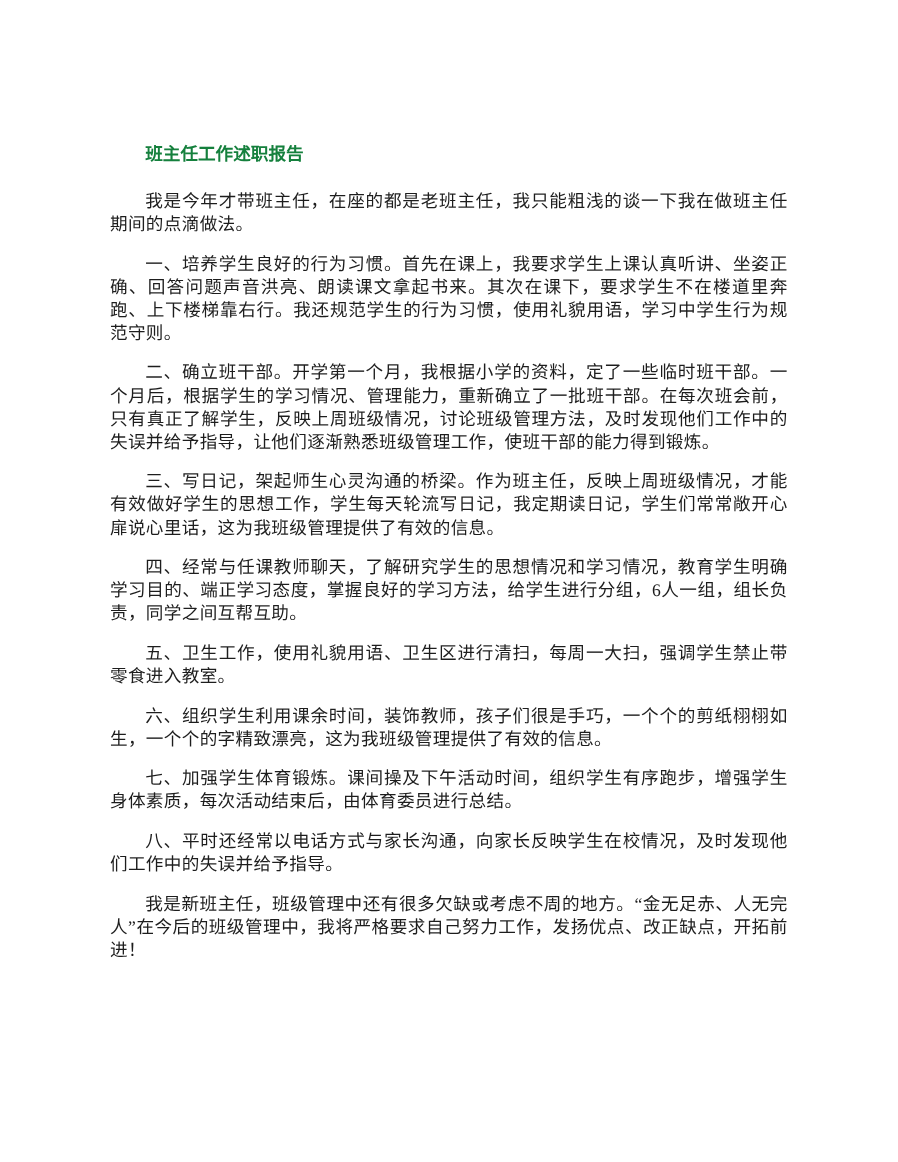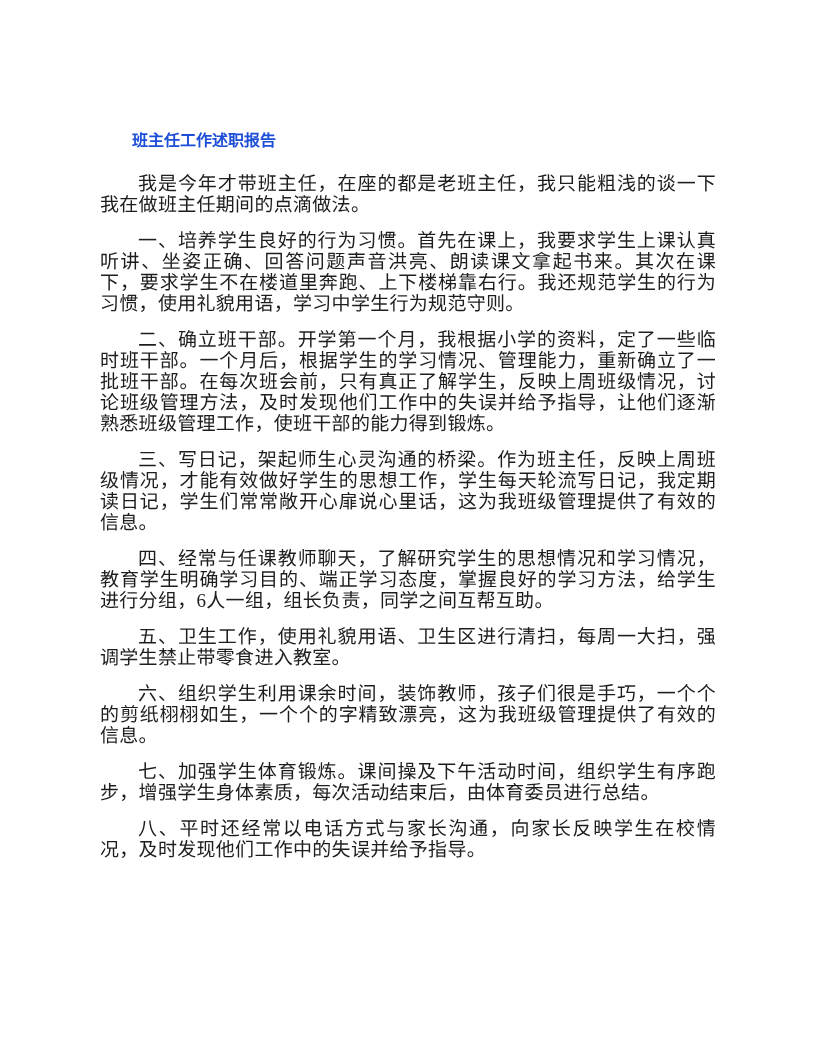--- a/index.html
+++ b/index.html
@@ -17,24 +17,24 @@
       padding: 130px 100px 0 100px;
       overflow: hidden;
       color: #1d1d1d;
     }
     .doc-title {
       font-size: 16px;
       line-height: 21px;
       font-weight: bold;
       text-indent: 2em;
       margin-bottom: 22px;
-      color: #1d4ed8;
+      color: #15803d;
     }
     .doc-paragraph {
-      font-size: 19px;
+      font-size: 16px;
       line-height: 21px;
       text-indent: 2em;
       text-align: justify;
       margin: 15px 0;
       color: #1d1d1d;
       letter-spacing: 0.3px;
     }
   </style>
 </head>
 <body>
@@ -53,13 +53,14 @@
   <p class="doc-paragraph">四、经常与任课教师聊天，了解研究学生的思想情况和学习情况，教育学生明确学习目的、端正学习态度，掌握良好的学习方法，给学生进行分组，6人一组，组长负责，同学之间互帮互助。</p>
 
   <p class="doc-paragraph">五、卫生工作，使用礼貌用语、卫生区进行清扫，每周一大扫，强调学生禁止带零食进入教室。</p>
 
   <p class="doc-paragraph">六、组织学生利用课余时间，装饰教师，孩子们很是手巧，一个个的剪纸栩栩如生，一个个的字精致漂亮，这为我班级管理提供了有效的信息。</p>
 
   <p class="doc-paragraph">七、加强学生体育锻炼。课间操及下午活动时间，组织学生有序跑步，增强学生身体素质，每次活动结束后，由体育委员进行总结。</p>
 
   <p class="doc-paragraph">八、平时还经常以电话方式与家长沟通，向家长反映学生在校情况，及时发现他们工作中的失误并给予指导。</p>
 
+  <p class="doc-paragraph">我是新班主任，班级管理中还有很多欠缺或考虑不周的地方。“金无足赤、人无完人”在今后的班级管理中，我将严格要求自己努力工作，发扬优点、改正缺点，开拓前进！</p>
 </div>
 
 </body></html>

